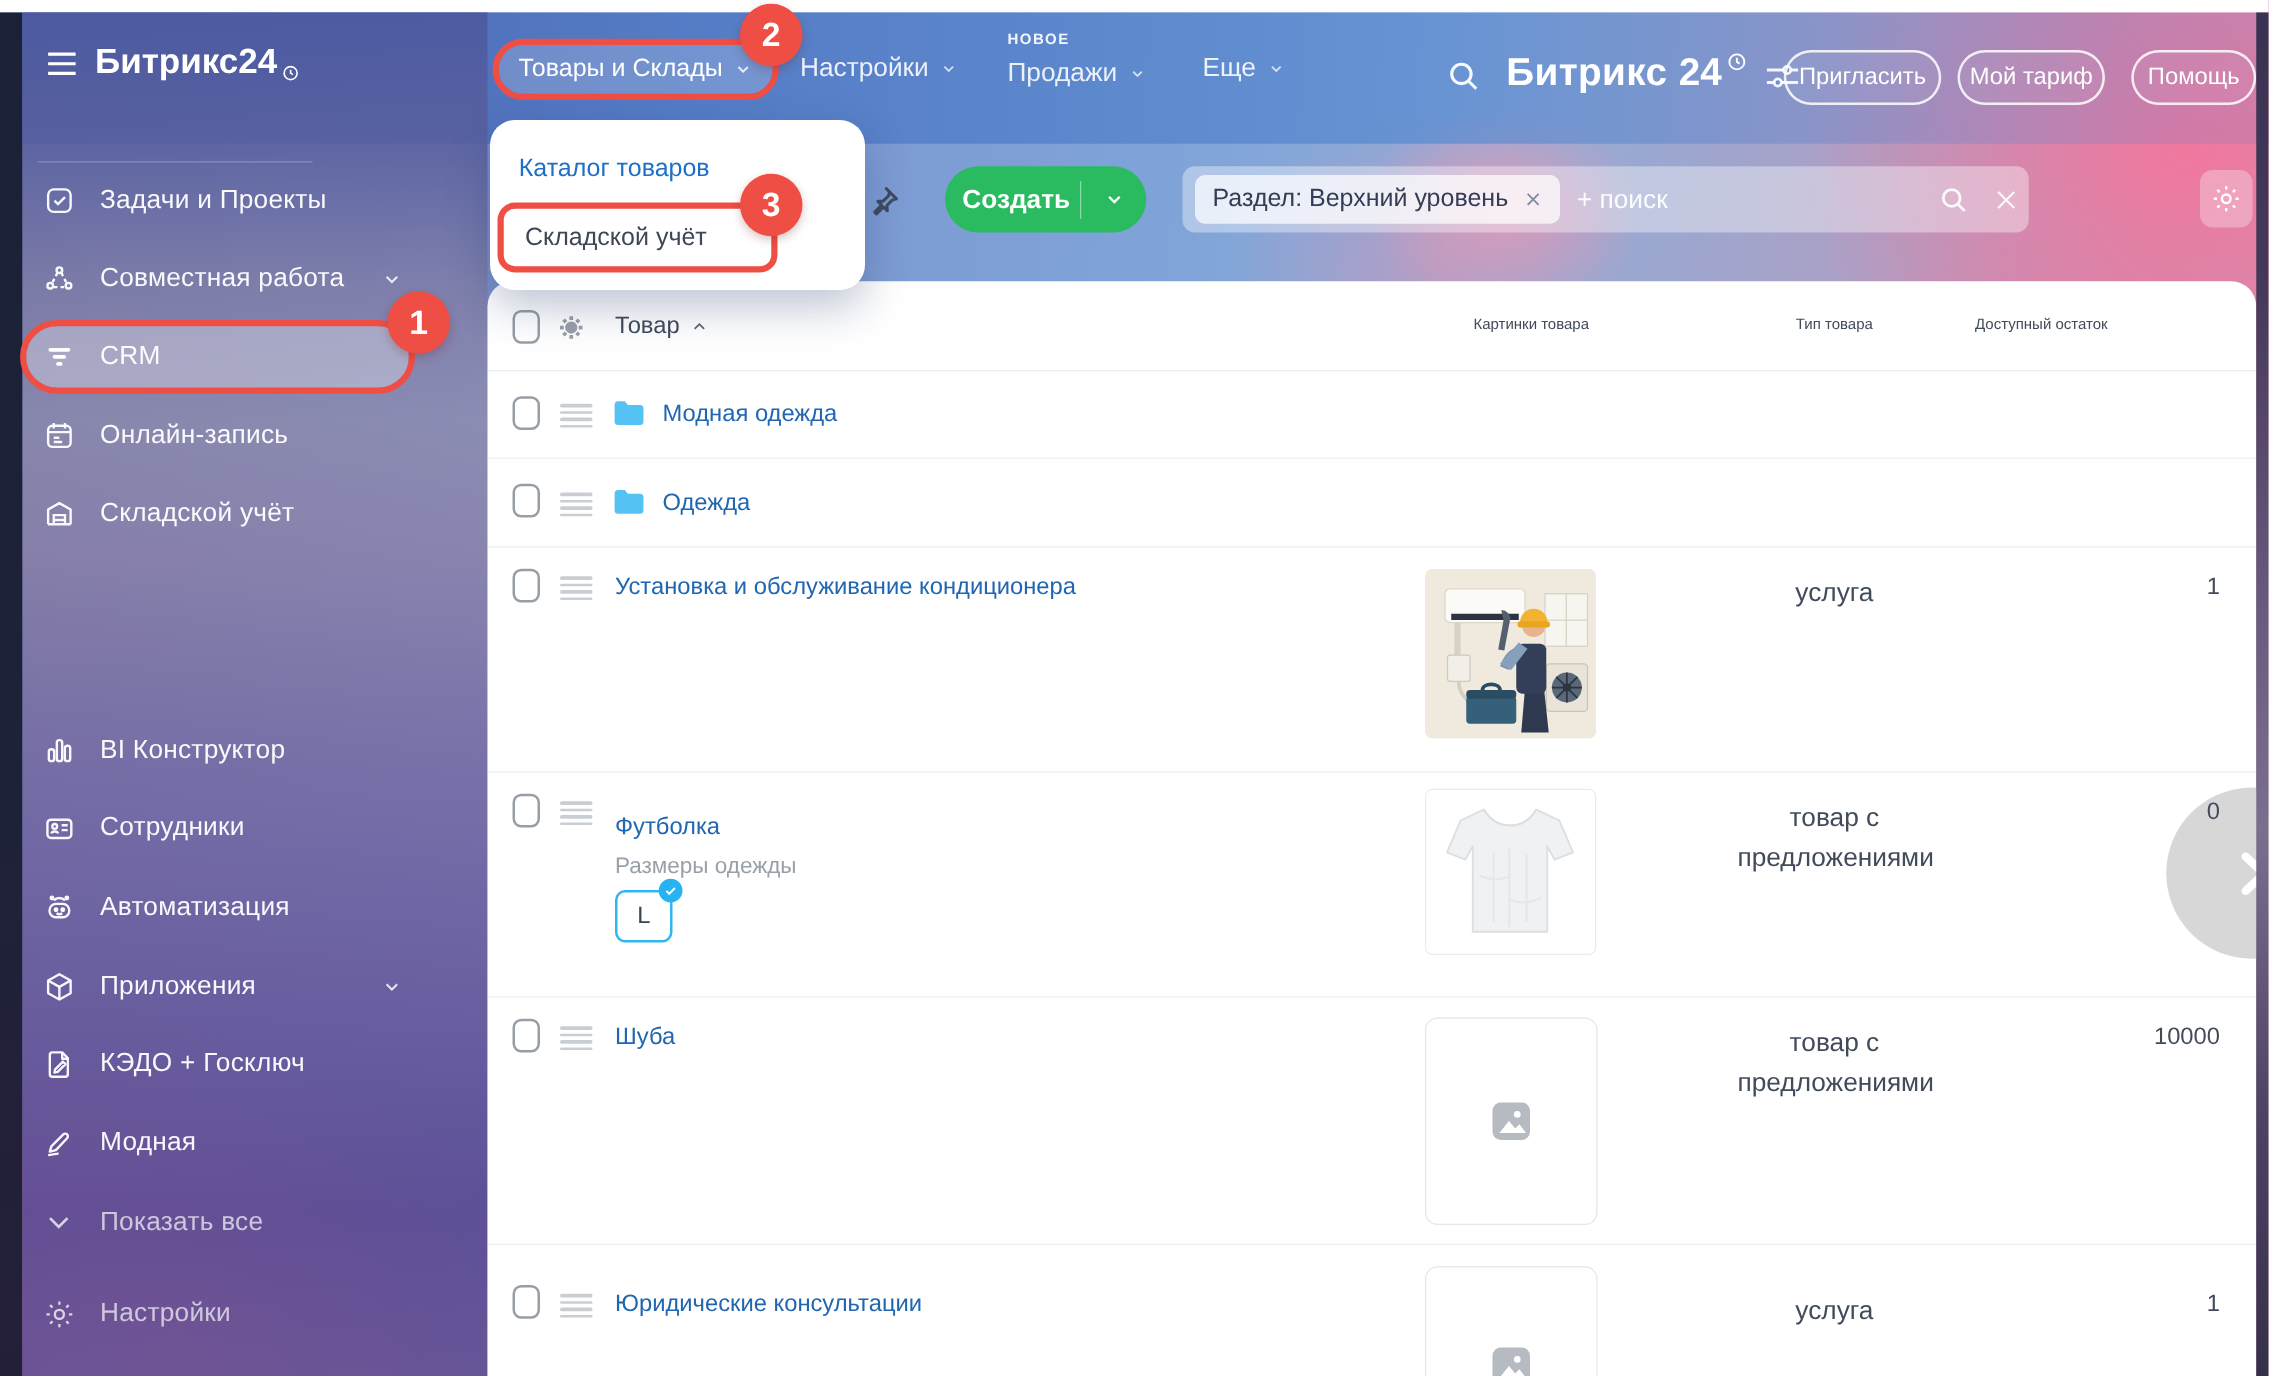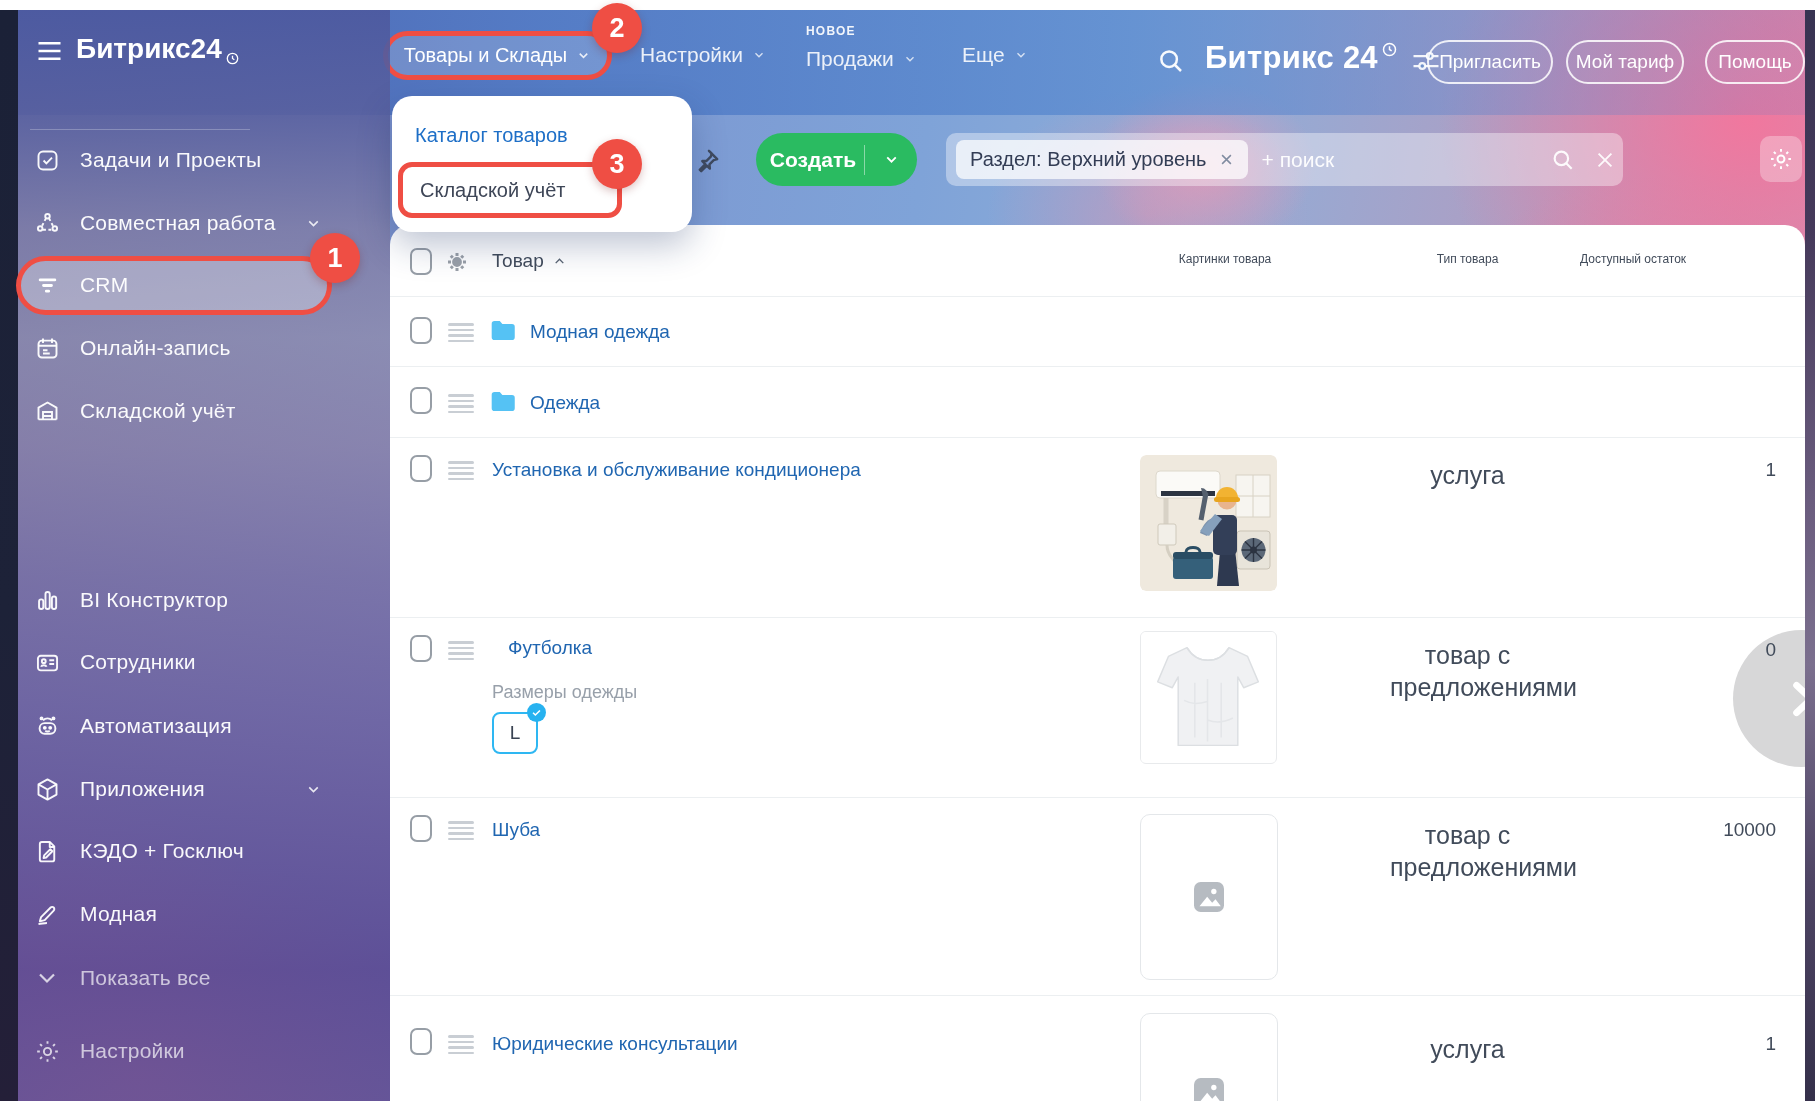--- a/index.html
+++ b/index.html
@@ -27,21 +27,21 @@
   .top-strip{position:absolute;left:0;top:0;width:1815px;height:10px;background:#fff;}
   .left-strip{position:absolute;left:0;top:10px;width:18px;height:1091px;
     background:linear-gradient(180deg,#1b2137 0%,#1d2238 55%,#241f38 100%);}
   .right-strip{position:absolute;left:1805px;top:10px;width:10px;height:1091px;z-index:6;
     background:linear-gradient(180deg,#383352 0%,#45395a 20%,#6a5c7e 45%,#7b6f8e 60%,#4e4464 80%,#35304a 100%);}
 
   
   .topbar{position:absolute;left:18px;top:10px;width:1797px;height:105px;
     background:linear-gradient(90deg,rgba(72,94,172,.92) 0%,rgba(78,120,196,.85) 30%,rgba(88,138,208,.72) 62%,rgba(120,132,196,.42) 86%,rgba(150,120,180,.25) 100%);}
   .tm-item{position:absolute;display:flex;align-items:center;gap:9px;color:rgba(255,255,255,.88);font-size:21px;cursor:pointer;}
-  .tm-highlight{position:absolute;left:365px;top:21px;width:229px;height:49px;border:5px solid var(--red);
+  .tm-highlight{position:absolute;left:376px;top:21px;width:229px;height:49px;border:5px solid var(--red);
     border-radius:25px;background:rgba(255,255,255,.18);display:flex;align-items:center;justify-content:center;gap:9px;
     color:#fff;font-size:20px;}
   .new-tag{position:absolute;left:788px;top:14px;font-size:12px;font-weight:bold;letter-spacing:1.2px;color:rgba(255,255,255,.92);}
   .logo-right{position:absolute;left:1187px;top:30px;display:flex;align-items:flex-start;color:#fff;}
   .logo-right .lt{font-size:31px;font-weight:bold;letter-spacing:.3px;}
   .logo-right .ln{font-size:31px;font-weight:bold;margin-left:9px;}
   .pill{position:absolute;top:30px;height:44px;border:2px solid rgba(255,255,255,.85);border-radius:22px;
     display:flex;align-items:center;justify-content:center;color:#fff;font-size:19px;cursor:pointer;background:rgba(255,255,255,.05);}
 
   
@@ -93,21 +93,21 @@
   .panel{position:absolute;left:390px;top:225px;width:1415px;height:876px;background:#fff;
     border-radius:20px 20px 0 0;overflow:hidden;}
   .sep{position:absolute;left:0;width:1415px;height:1px;background:#eceff1;}
   .cbx{position:absolute;width:22px;height:27px;border:2px solid #979ea6;border-radius:7px;background:#fff;cursor:pointer;}
   .drag{position:absolute;width:26px;height:19px;display:flex;flex-direction:column;justify-content:space-between;cursor:grab;}
   .drag i{display:block;height:2.5px;background:#c9ced4;border-radius:2px;}
   .hgear{position:absolute;left:55px;top:25px;cursor:pointer;}
   .hcol{position:absolute;color:var(--txt);font-size:12px;}
   .hsort{display:inline-flex;align-items:center;gap:9px;font-size:19px;cursor:pointer;}
   .link{position:absolute;color:var(--link);font-size:19px;cursor:pointer;text-decoration:none;}
-  .typec{position:absolute;left:1000px;width:155px;text-align:center;color:var(--txt);font-size:25px;line-height:32px;}
+  .typec{position:absolute;left:1000px;width:155px;text-align:center;color:var(--txt);font-size:21px;line-height:32px;}
   .stock{position:absolute;left:1190px;width:196px;text-align:right;color:var(--txt);font-size:19px;z-index:10;}
   .foldic{position:absolute;cursor:pointer;}
   .prop-lbl{position:absolute;left:102px;color:var(--muted);font-size:18px;}
   .size-chip{position:absolute;left:102px;width:46px;height:42px;border:2px solid #2eb7f2;border-radius:8px;background:#fff;
     display:flex;align-items:center;justify-content:center;color:#3a4352;font-size:19px;cursor:pointer;}
   .chip-badge{position:absolute;left:137px;width:19px;height:19px;border-radius:50%;background:#27b2f0;
     display:flex;align-items:center;justify-content:center;}
   .pimg{position:absolute;left:750px;border-radius:6px;overflow:hidden;cursor:pointer;}
   .ph-box{position:absolute;left:750px;width:138px;border:1.5px solid #e4e7ea;border-radius:10px;background:#fff;
     display:flex;align-items:center;justify-content:center;cursor:pointer;}
@@ -446,21 +446,21 @@
     <div class="typec" style="top:234px;">услуга</div>
     <div class="stock" style="top:234px;">1</div>
 
     <div class="cbx" style="left:20px;top:410px;"></div>
     <div class="drag" style="left:58px;top:416px;">
         <i></i>
         <i></i>
         <i></i>
         <i></i>
       </div>
-    <a class="link" style="left:102px;top:412px;margin-left:16px;">Футболка</a>
+    <a class="link" style="left:102px;top:426px;">Футболка</a>
     <div class="prop-lbl" style="top:457px;">Размеры одежды</div>
     <div class="size-chip" style="top:487px;">
         <span>L</span>
       </div>
     <div class="chip-badge" style="top:478px;">
       <svg width="11" height="11" viewBox="0 0 24 24" fill="none" stroke="#fff" stroke-width="3.4">
           <path d="M4.5 12.5l5 5 10-10"></path>
         </svg>
     </div>
     <div class="pimg" style="top:406px;width:137px;height:133px;border:1.5px solid #e8eaec;background:#fff;">

